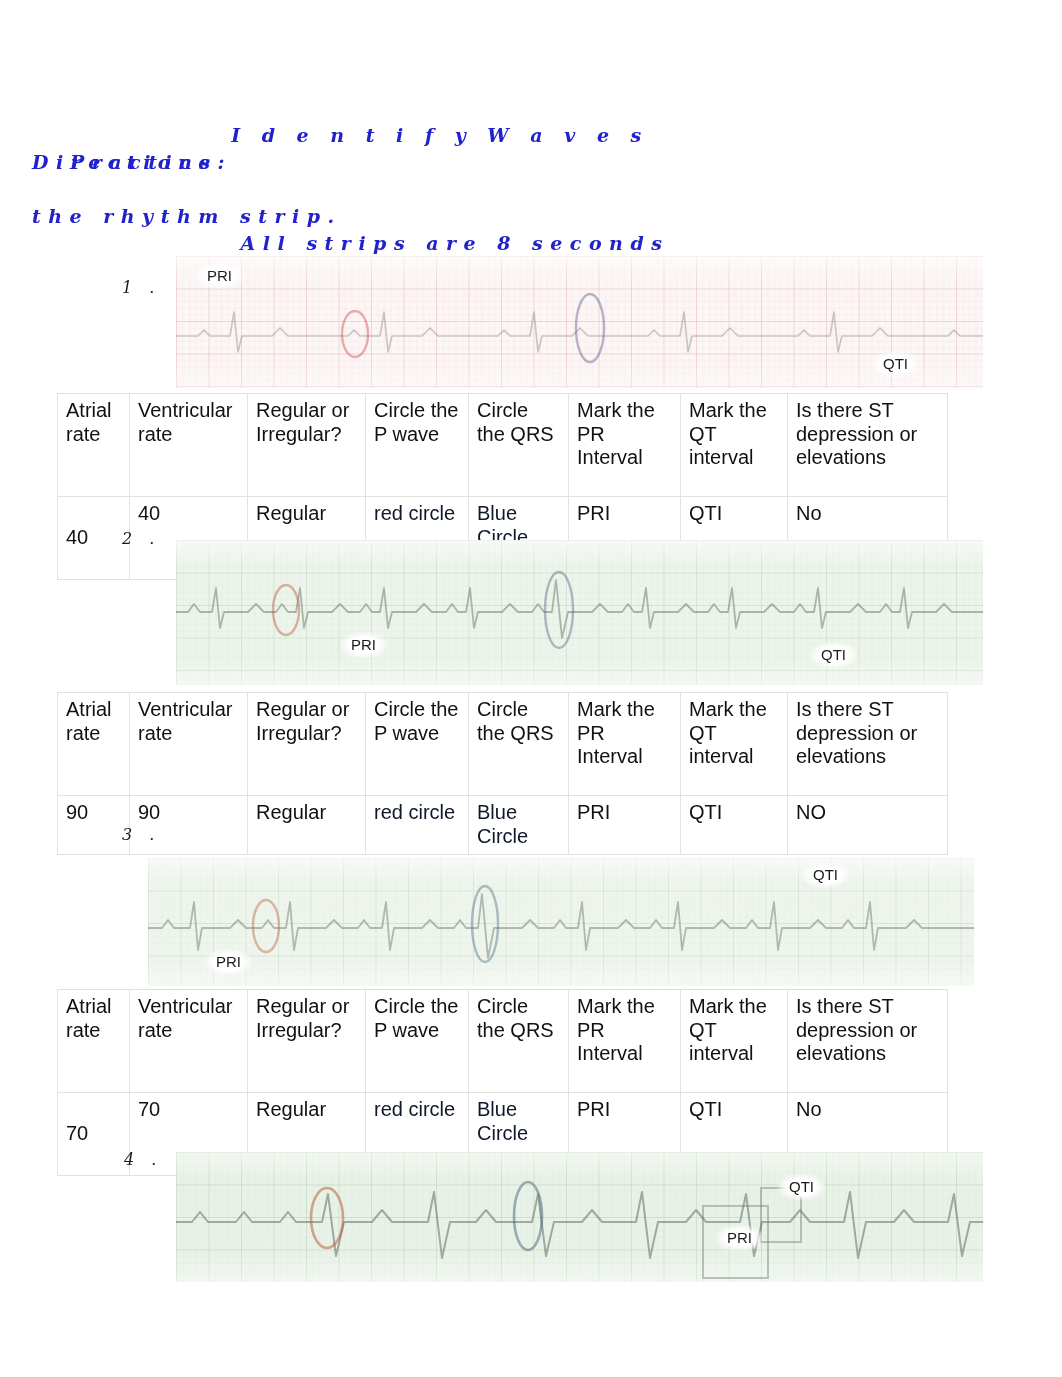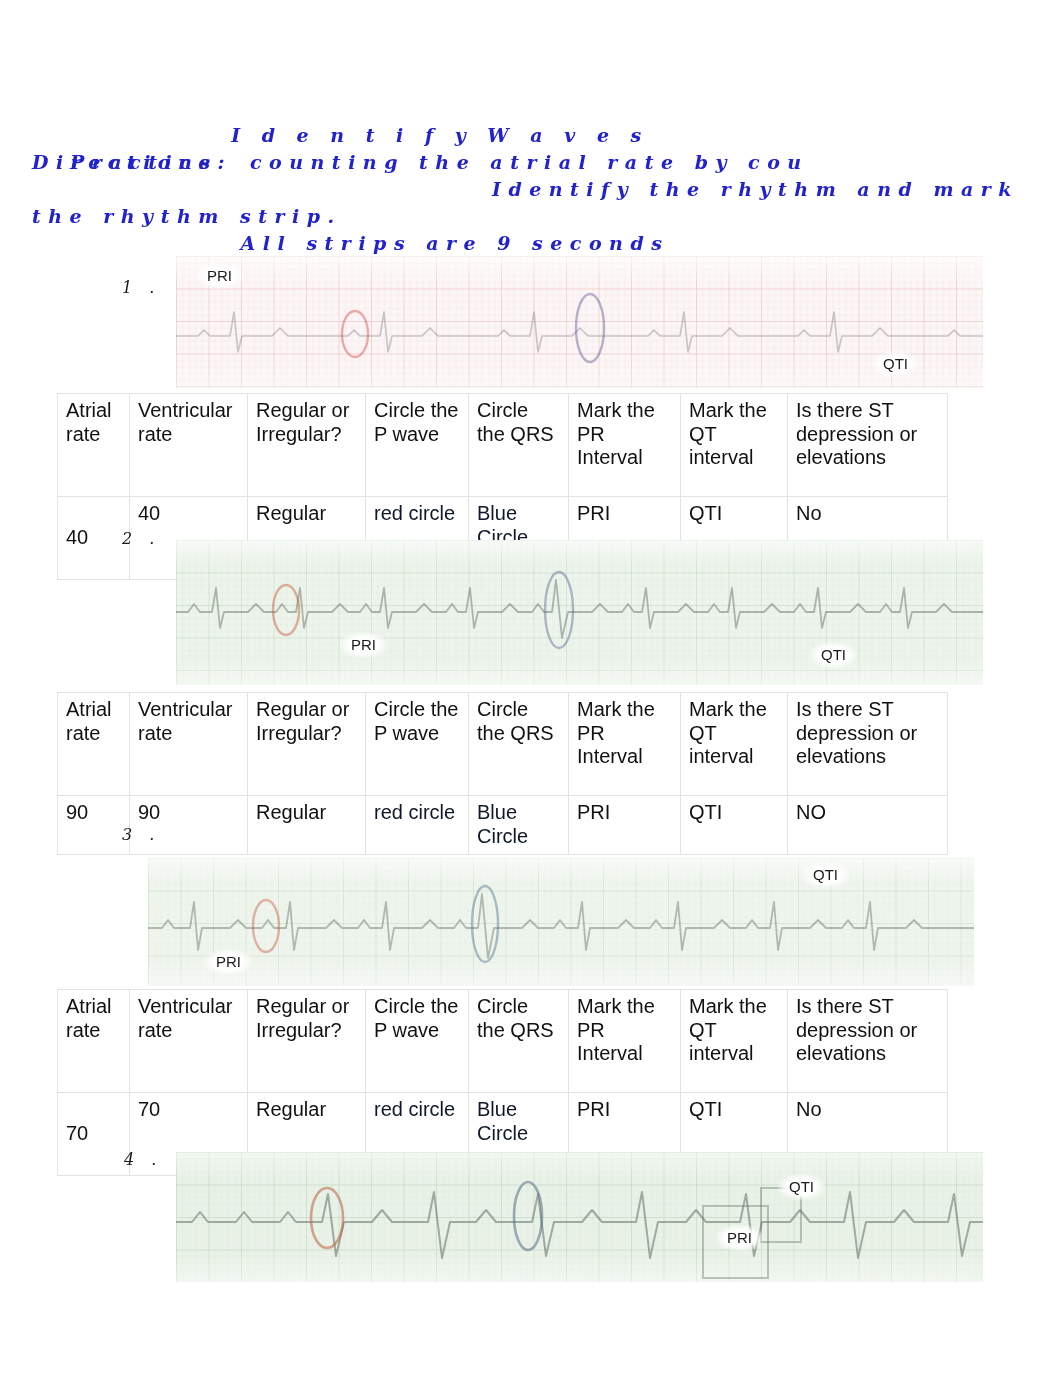--- a/index.html
+++ b/index.html
@@ -116,33 +116,31 @@
 </head>
 <body>
 
 <div class="doc-header">
   <div class="hdr-line hdr-title">I d e n t i f y   W a v e s</div>
 
   <div class="hdr-line hdr-body">
     <span class="overlap-wrap">
       <span class="ov-a">Directions:</span>
       <span class="ov-b" style="left:38px;">Practice</span>
-      <span class="ov-a" style="left:218px;">counting the atrial rate by cou</span>
     </span>
   </div>
 
   <div class="hdr-line hdr-body">
     <span class="overlap-wrap">
-      <span class="ov-b" style="left:460px;">Identify the rhythm and mark</span>
     </span>
   </div>
 
   <div class="hdr-line hdr-body">the rhythm strip.</div>
 
-  <div class="hdr-line hdr-all">All strips are 9 seconds</div>
+  <div class="hdr-line hdr-all">All strips are 8 seconds</div>
 </div>
 
 <div class="strip-num" style="left:122px; top:278px;">1 .</div>
 <div class="strip" id="strip1" style="left:176px; top:256px; width:807px; height:132px;">
   <svg class="grid" viewBox="0 0 807 132" preserveAspectRatio="none">
     <defs>
       <pattern id="sm1" width="6.5" height="6.5" patternUnits="userSpaceOnUse">
         <path d="M6.5 0 L0 0 0 6.5" fill="none" stroke="#eec9c9" stroke-width="0.7"></path>
       </pattern>
       <pattern id="bg1" width="32.5" height="32.5" patternUnits="userSpaceOnUse">

